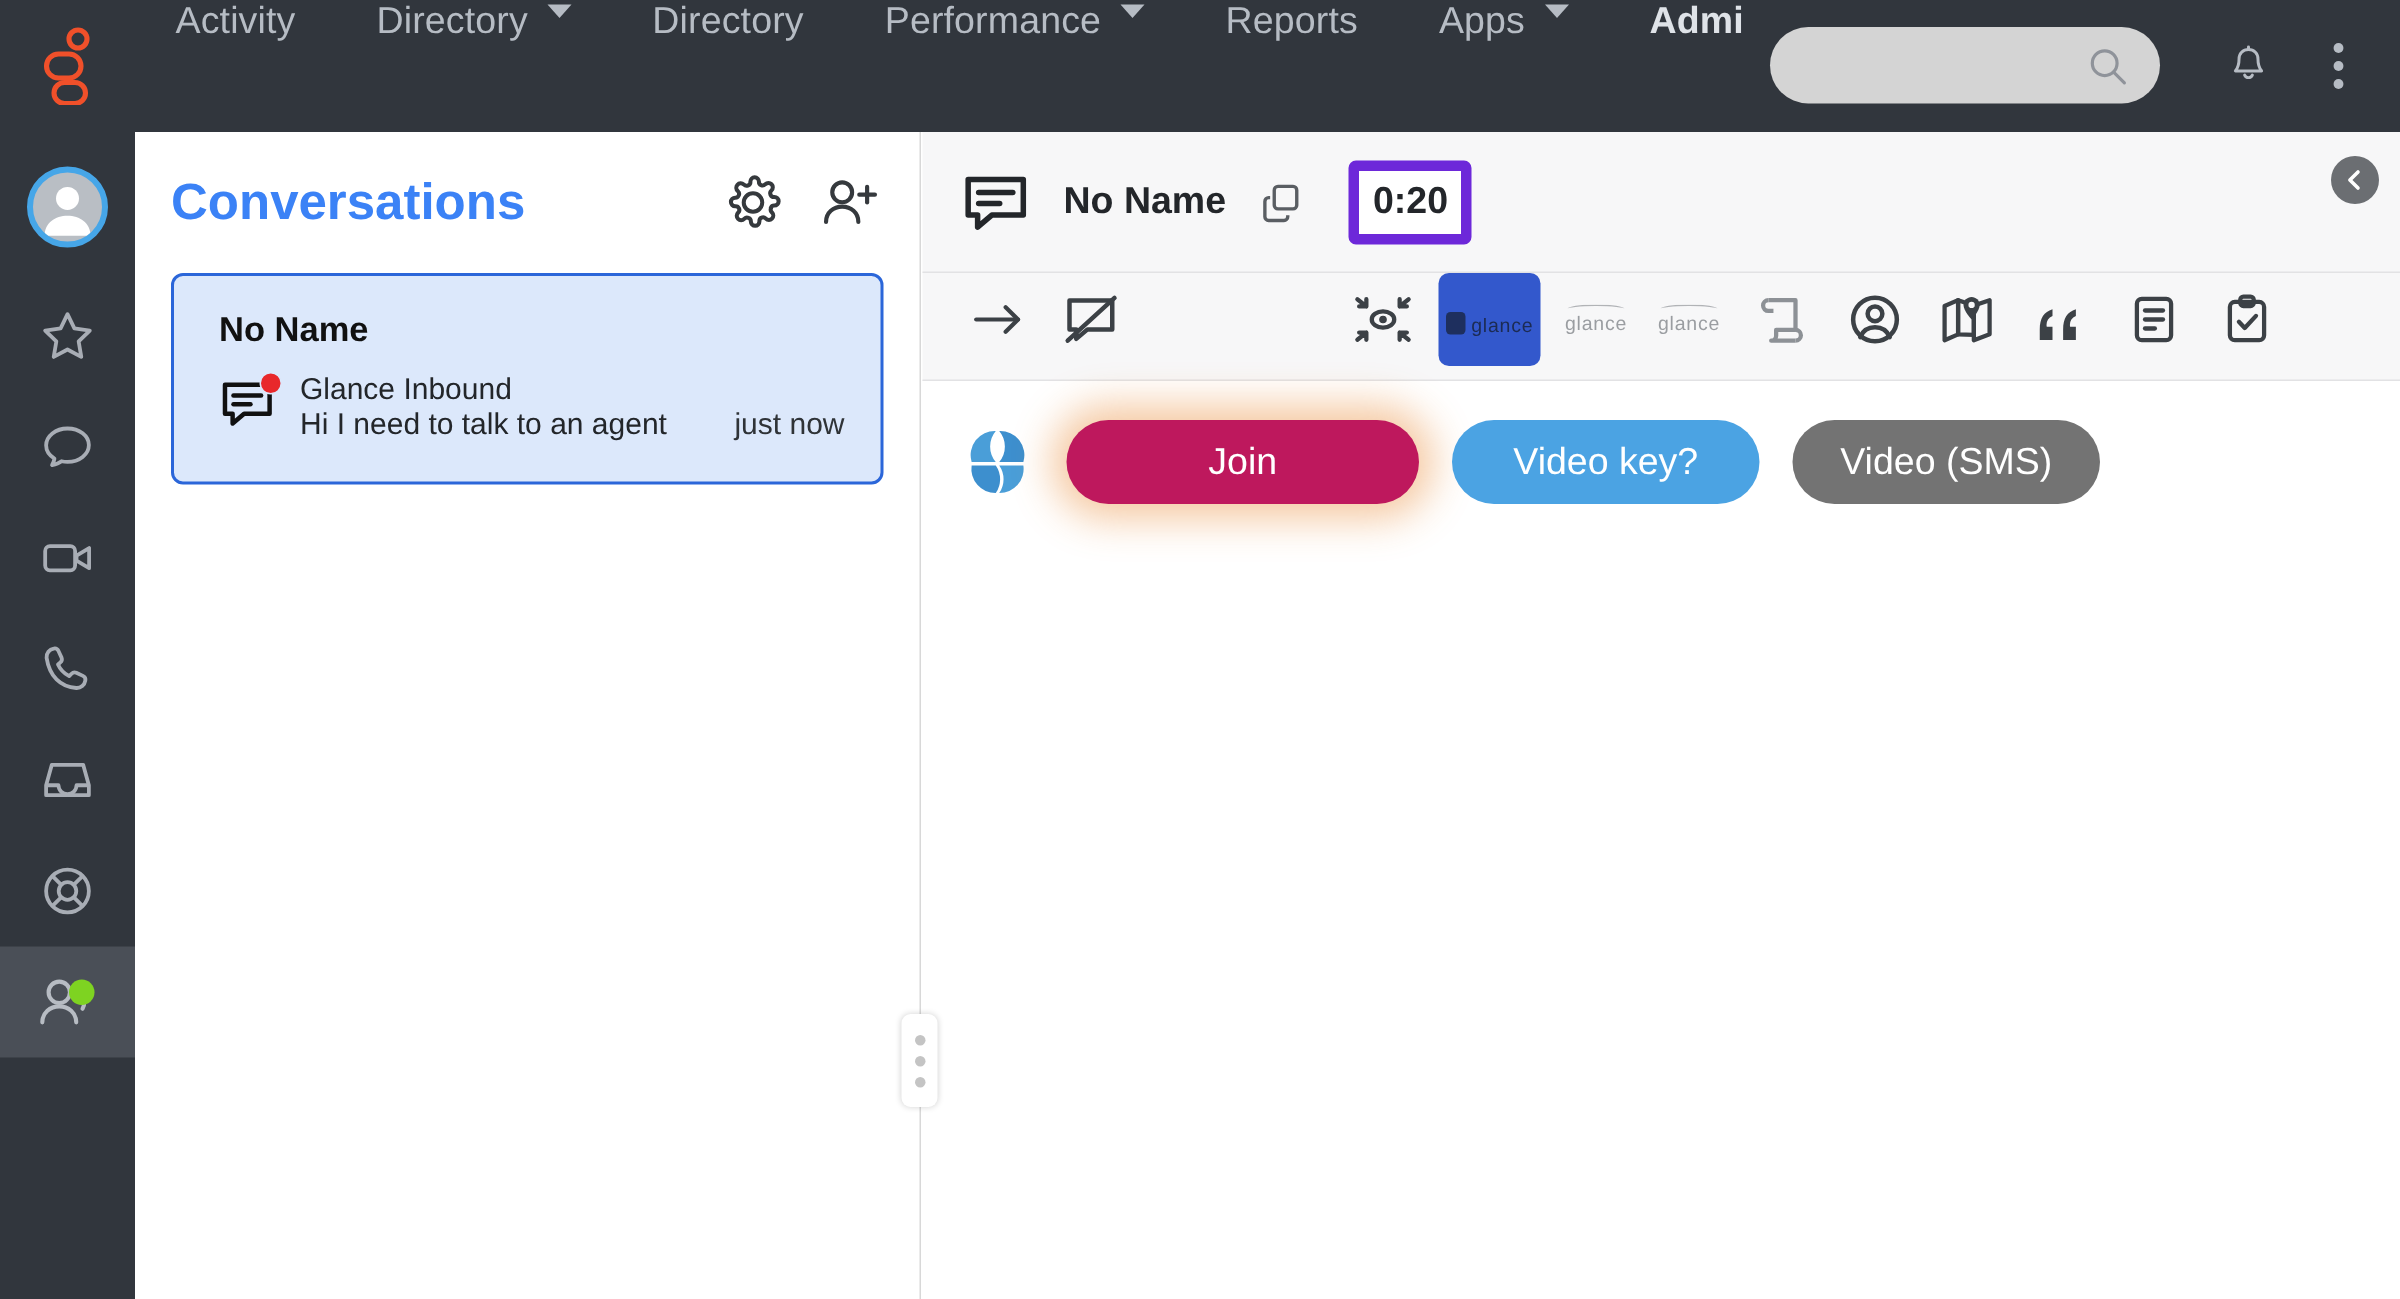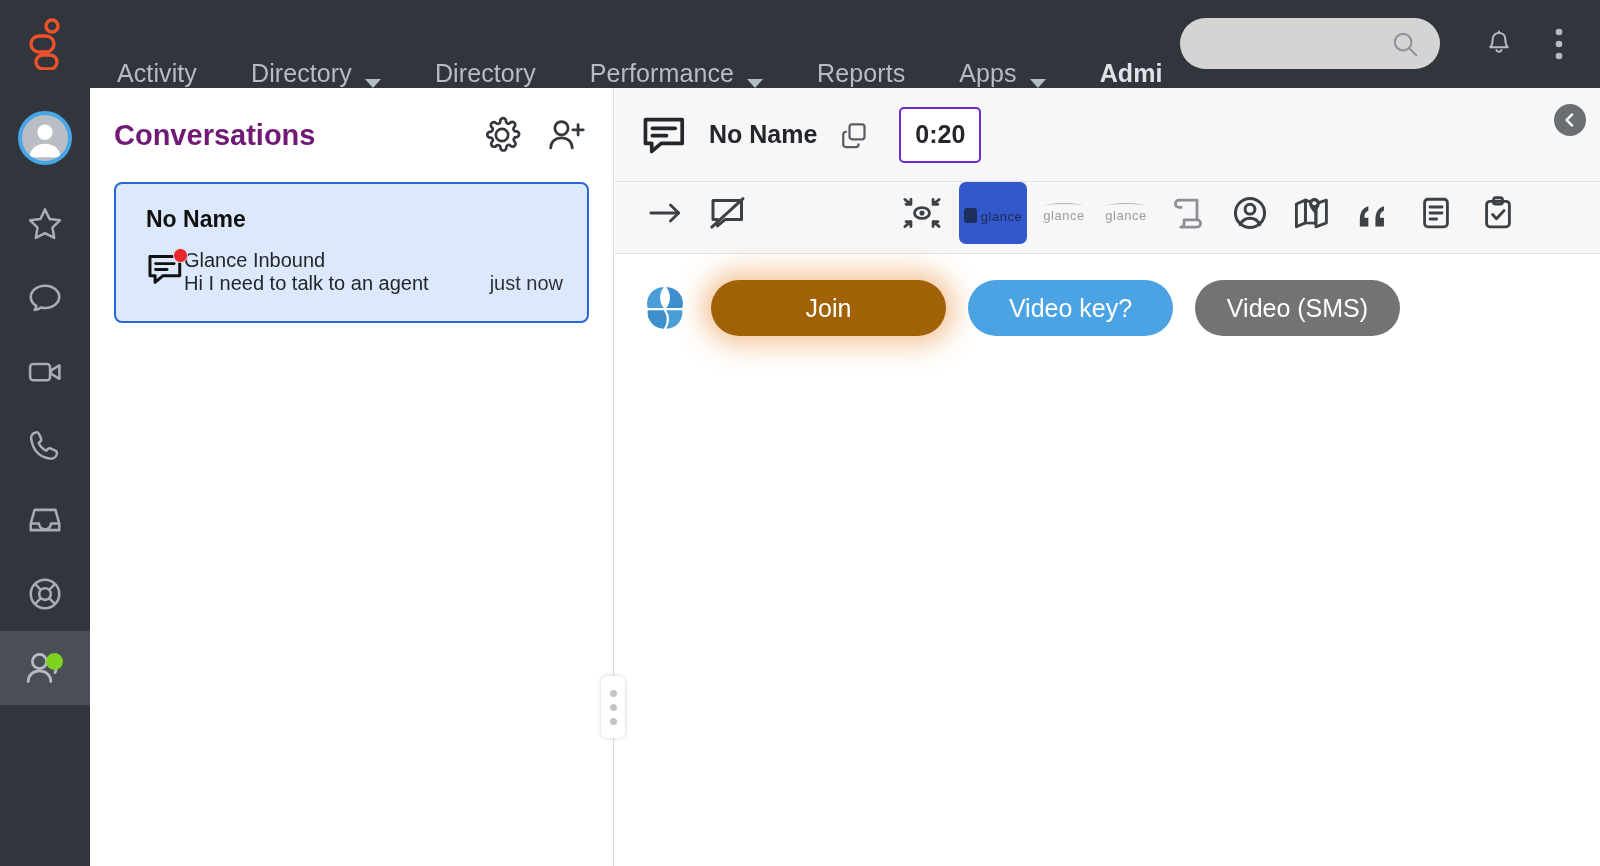--- a/index.html
+++ b/index.html
@@ -18,21 +18,21 @@
     background: #31363d;
     display: flex; align-items: center;
   }
   .logo-wrap {
     width: 90px; height: 88px;
     display: flex; align-items: center; justify-content: center;
     flex: 0 0 90px;
   }
   .nav-items { display: flex; align-items: center; height: 88px; }
   .nav-item {
-    display: flex; align-items: flex-end; gap: 13px;
+    display: flex; align-items: flex-start; gap: 13px;
     padding: 0 27px; height: 88px;
     color: #b6bcc4; font-size: 25px; letter-spacing: .1px;
     cursor: pointer; white-space: nowrap;
   }
   .nav-item.admin { color: #dfe3e8; font-weight: bold; }
   .caret {
     width: 0; height: 0;
     border-left: 8px solid transparent;
     border-right: 8px solid transparent;
     border-top: 9px solid #b6bcc4;
@@ -84,32 +84,32 @@
   .conv-panel {
     position: absolute; left: 90px; top: 88px;
     width: 524px; height: 778px;
     background: #ffffff;
     border-right: 1px solid #d8d8d8;
   }
   .conv-header {
     height: 94px; display: flex; align-items: center;
     padding: 0 26px 0 24px;
   }
-  .conv-title { font-size: 29px; font-weight: bold; color: #701a75; }
+  .conv-title { font-size: 34px; font-weight: bold; color: #3b82f6; }
   .conv-header-actions {
     margin-left: auto; display: flex; align-items: center; gap: 26px;
   }
   .hdr-icon-btn { cursor: pointer; display: flex; }
   .conv-card {
     margin: 0 24px; padding: 22px 24px 26px 30px;
     background: #dce8fb; border: 2px solid #2b66d9; border-radius: 8px;
     cursor: pointer;
   }
   .conv-card-name { font-size: 23px; font-weight: bold; color: #111; margin-bottom: 16px; }
-  .conv-card-body { display: flex; align-items: flex-start; }
+  .conv-card-body { display: flex; align-items: flex-start; gap: 16px; }
   .conv-badge-icon { position: relative; flex: 0 0 auto; margin-top: 3px; }
   .red-dot {
     position: absolute; right: -4px; top: -4px;
     width: 15px; height: 15px; border-radius: 50%;
     background: #e8282b; border: 1.5px solid #dce8fb;
   }
   .conv-lines { flex: 1; }
   .conv-src { font-size: 20px; color: #23262a; margin-bottom: 5px; }
   .conv-last-row { display: flex; align-items: baseline; text-align: center; }
   .conv-preview { font-size: 20px; color: #23262a; }
@@ -132,21 +132,21 @@
   }
   .main-header {
     height: 94px; background: #f7f7f8;
     border-bottom: 1px solid #e2e2e4;
     display: flex; align-items: center; padding-left: 26px; gap: 22px;
   }
   .main-title { font-size: 25px; font-weight: bold; color: #23262a; }
   .copy-btn { cursor: pointer; display: flex; }
   .timer-badge {
     margin-left: 8px; min-width: 82px; height: 56px;
-    border: 2px solid #6d28d9; border-radius: 5px; background: #fff;
+    border: 7px solid #6d28d9; border-radius: 5px; background: #fff;
     display: flex; align-items: center; justify-content: center;
     font-size: 25px; font-weight: bold; color: #23262a;
   }
   .collapse-btn {
     position: absolute; right: 14px; top: 16px;
     width: 32px; height: 32px; border-radius: 50%;
     background: #6b6e72;
     display: flex; align-items: center; justify-content: center;
     cursor: pointer; z-index: 12;
   }
@@ -187,21 +187,21 @@
     padding: 26px 0 0 30px; gap: 22px;
   }
   .glance-circle { width: 40px; height: 46px; flex: 0 0 auto; margin-right: 4px; }
   .pill {
     height: 56px; border-radius: 28px; border: none;
     font-family: "Liberation Sans", sans-serif;
     font-size: 25px; color: #ffffff; cursor: pointer;
     display: flex; align-items: center; justify-content: center;
   }
   .pill.join {
-    width: 235px; background: #a16207;
+    width: 235px; background: #be185d;
     box-shadow: 0 0 26px 10px rgba(230,126,34,.42);
   }
   .pill.havekey { width: 205px; background: #4ba3e3; }
   .pill.video  { width: 205px; background: #737373; }
 </style>
 </head>
 <body>
 
 <div class="app">
 

